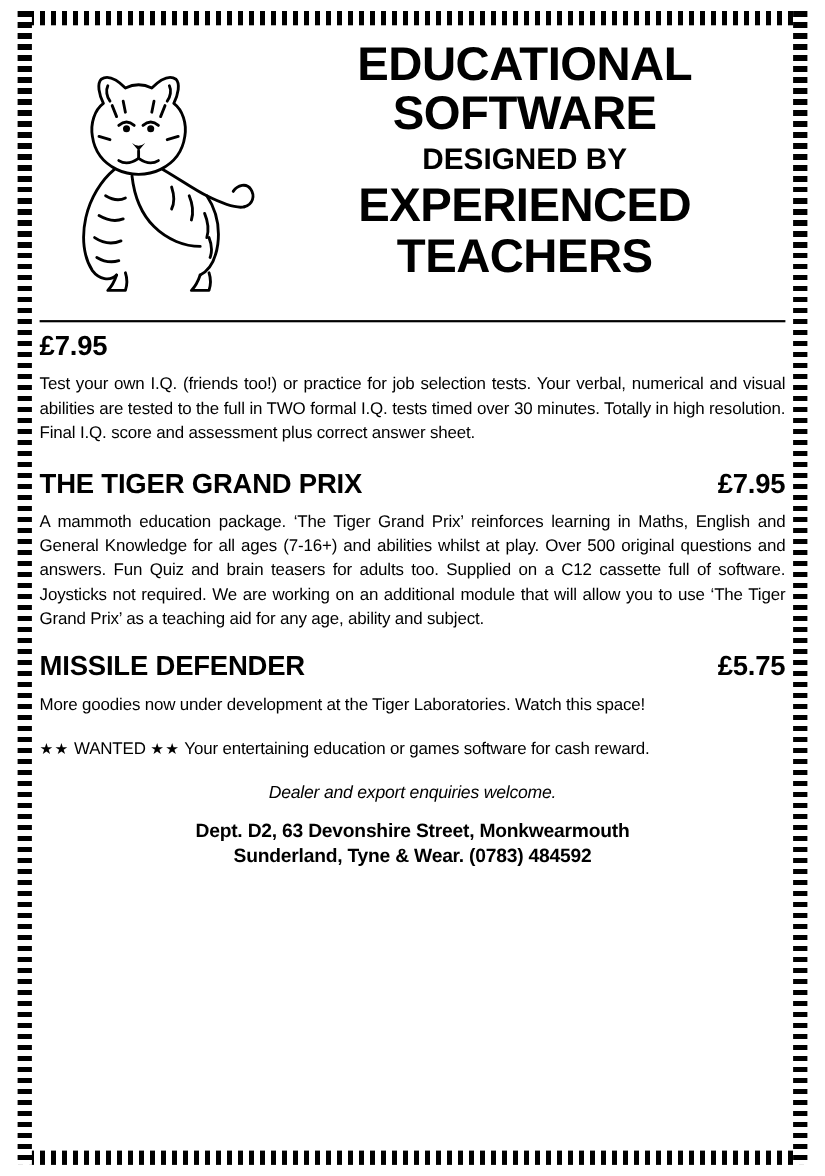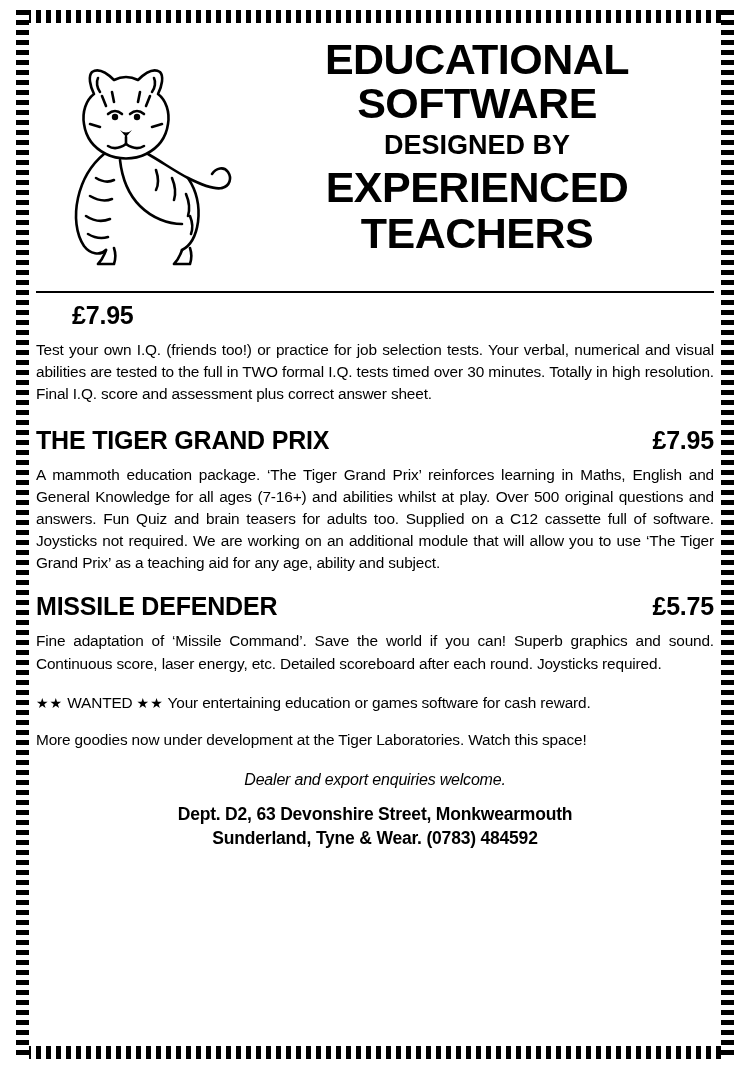--- a/index.html
+++ b/index.html
@@ -106,21 +106,21 @@
   }
   .prod-head {
     display: flex;
     justify-content: space-between;
     align-items: baseline;
     font-weight: bold;
     font-size: 25px;
     letter-spacing: -0.2px;
     margin-bottom: 9px;
   }
-  .prod-head .price { font-weight: bold; margin-left: 36px; }
+  .prod-head .price { font-weight: bold; }
 
   .body-text {
     font-size: 15.4px;
     line-height: 1.44;
     text-align: justify;
     letter-spacing: -0.15px;
   }
 
   .plus-label {
     font-size: 16px;
@@ -252,32 +252,31 @@
         <span class="price">£7.95</span>
       </div>
       <p class="body-text para">A mammoth education package. ‘The Tiger Grand Prix’ reinforces learning in Maths, English and General Knowledge for all ages (7-16+) and abilities whilst at play. Over 500 original questions and answers. Fun Quiz and brain teasers for adults too. Supplied on a C12 cassette full of software. Joysticks not required. We are working on an additional module that will allow you to use ‘The Tiger Grand Prix’ as a teaching aid for any age, ability and subject.</p>
     </div>
 
     <div style="margin-top:18px;">
       <div class="prod-head">
         <span>MISSILE DEFENDER</span>
         <span class="price">£5.75</span>
       </div>
-      <p class="body-text para">Fine adaptation of ‘Missile Command’. Save the world if you can! Superb graphics and sound. Continuous score, laser energy, etc. Detailed scoreboard after each round. Joysticks required.</p>
-    </div>
+    </div>
+
+    <p class="body-text para">More goodies now under development at the Tiger Laboratories. Watch this space!</p>
 
     <p class="body-text wanted">
       <span class="stars">★★</span>
       <span>WANTED</span>
       <span class="stars">★★</span>
       <span>Your entertaining education or games software for cash reward.</span>
     </p>
 
-    <p class="body-text para">More goodies now under development at the Tiger Laboratories. Watch this space!</p>
-
     <div class="dealer">Dealer and export enquiries welcome.</div>
 
     <div class="footer">
       <div class="addr">Dept. D2, 63 Devonshire Street, Monkwearmouth</div>
       <div class="addr" style="margin-top:0;">Sunderland, Tyne &amp; Wear. (0783) 484592</div>
     </div>
 
   </div>
 </div>
 

